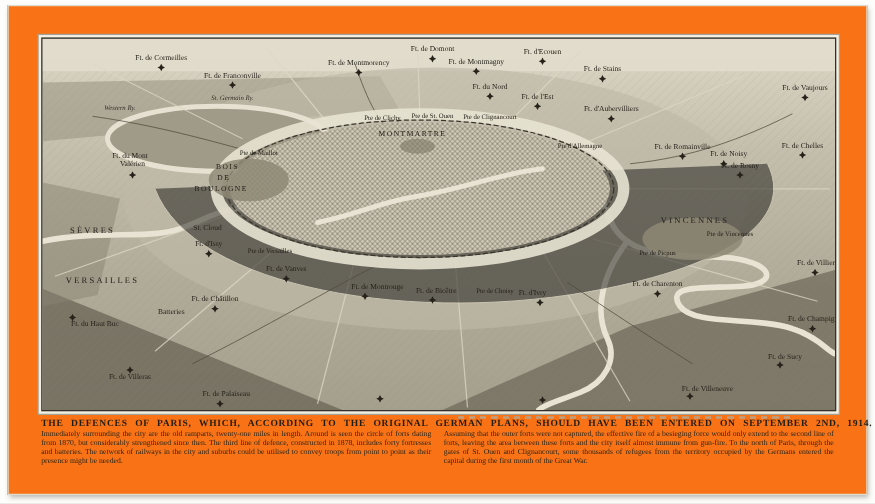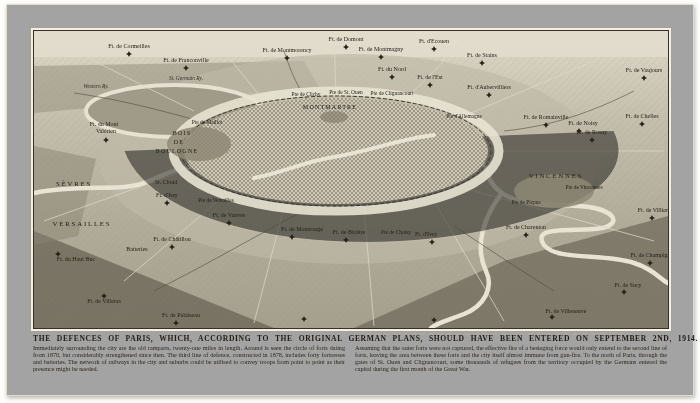--- a/index.html
+++ b/index.html
@@ -2,21 +2,21 @@
 <html><head>
 <meta charset="utf-8">
 <style>
   html,body{margin:0;padding:0;}
   body{
     width:700px;height:403px;background:#fdfdfb;overflow:hidden;position:relative;
     font-family:"Liberation Serif", serif;
   }
   .sheet{
     position:absolute;left:6px;top:4px;width:688px;height:392px;
-    background:#a3a3a3;
+    background:#f97316;
     box-shadow:1px 2px 4px rgba(60,55,40,.35), inset 0 0 0 1px #e0dccb;
   }
   .mapframe{
     position:absolute;left:27px;top:26px;width:634px;height:297px;
     border:1px solid #35312a;
     box-shadow:0 0 0 2px #f2efe4, 0 0 0 3px #a7a191;
     overflow:hidden;background:#b9b3a2;
   }
   .mapframe svg{display:block;width:634px;height:297px;}
 

